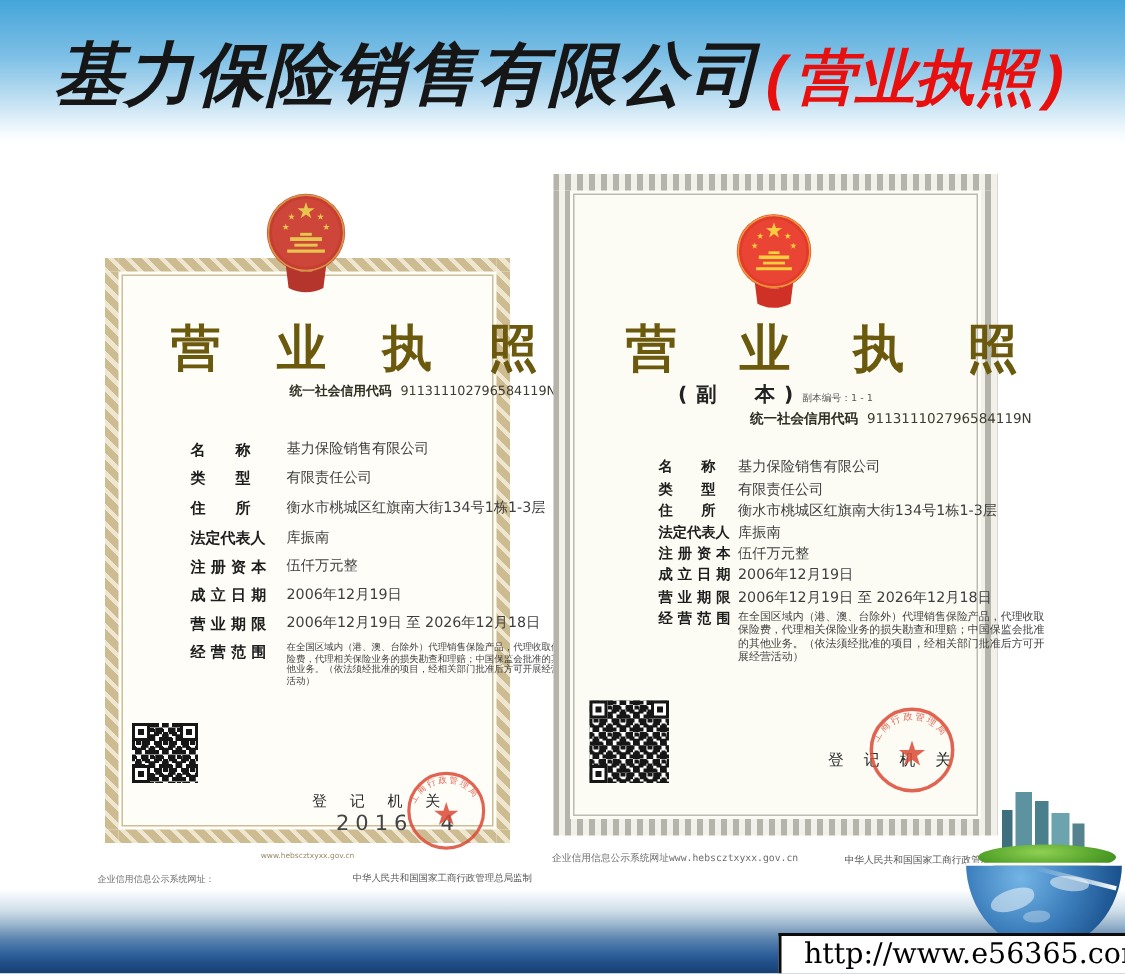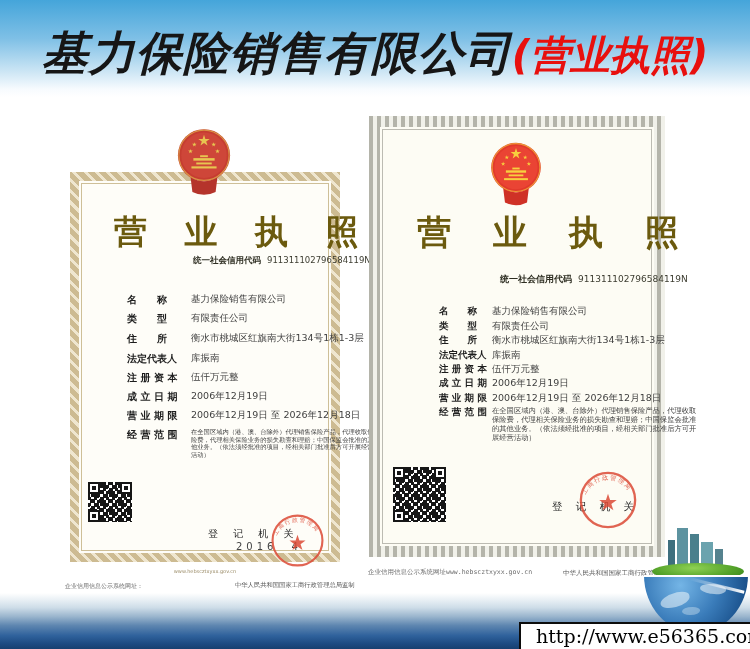--- a/index.html
+++ b/index.html
@@ -2,21 +2,21 @@
 <html><head>
 <meta charset="utf-8">
 <style>
   html,body{margin:0;padding:0;}
   body{width:750px;height:649px;position:relative;overflow:hidden;background:#fff;
        font-family:"DejaVu Sans","Liberation Sans",sans-serif;}
   
   .banner{position:absolute;left:0;top:0;width:750px;height:97px;
           background:linear-gradient(180deg,#45a5da 0%,#7fc0e6 40%,#cfe7f5 75%,#f7fbfe 92%,#ffffff 100%);}
   .banner-title{position:absolute;left:0;top:26px;width:100%;text-align:center;
-                font-weight:bold;font-style:italic;line-height:54px;white-space:nowrap;}
+                font-weight:bold;font-style:italic;line-height:54px;white-space:nowrap;font-family:Liberation Mono, monospace;}
   .t-black{font-size:46px;color:#161616;letter-spacing:1px;}
   .t-red{font-size:40px;color:#e8100e;letter-spacing:0;}
   
   .cert{position:absolute;z-index:3;}
   .cert-left{left:62px;top:100px;width:286px;height:500px;}
   .cert-right{left:367px;top:113px;width:300px;height:475px;}
   .frame{position:absolute;box-sizing:border-box;}
   .frame-l{left:8px;top:72px;width:270px;height:390px;background:#fefdf8;
            border:9px solid #cdbb92;
            border-image:repeating-linear-gradient(45deg,#cdbb92 0 5px,#efe6cf 5px 8px) 9;}
@@ -54,21 +54,21 @@
       background:repeating-conic-gradient(#161616 0% 25%,rgba(0,0,0,0) 0% 50%) 0px 0px/6px 6px,
                  repeating-conic-gradient(#161616 0% 25%,rgba(0,0,0,0) 0% 50%) 2px 3px/9px 9px,#fff;}
   .qr-l{left:26px;top:382px;width:44px;height:40px;}
   .qr-r{left:26px;top:354px;width:53px;height:55px;}
   .fp{position:absolute;width:12px;height:12px;border:2.5px solid #161616;background:#fff;box-sizing:border-box;}
   .fp::after{content:"";display:block;width:4px;height:4px;background:#161616;margin:1.5px auto 0;}
   .fp.tl{left:0;top:0}.fp.tr{right:0;top:0}.fp.bl{left:0;bottom:0}
   .reg{position:absolute;font-weight:normal;color:#2a2a2a;white-space:nowrap;}
   .cert-left .reg{left:146px;top:427px;font-size:10px;letter-spacing:6px;}
   .cert-right .reg{left:185px;top:387px;font-size:10.5px;letter-spacing:5px;}
-  .date-n{position:absolute;left:174px;top:440px;font-size:10px;color:#444;letter-spacing:4px;}
+  .date-n{position:absolute;left:162px;top:440px;font-size:14px;color:#444;letter-spacing:4px;}
   .date-u{position:absolute;left:205px;top:450px;font-size:11px;font-weight:bold;color:#2a2a2a;letter-spacing:9px;}
   .date-line{position:absolute;left:185px;top:419px;font-size:10px;color:#333;letter-spacing:2px;font-weight:bold;}
   .seal{position:absolute;z-index:4;opacity:.85;}
   .seal-l{left:207px;top:412px;width:57px;height:57px;}
   .seal-r{left:210px;top:356px;width:62px;height:62px;}
   .tiny-url{position:absolute;left:8px;top:468px;width:270px;text-align:center;font-size:5px;color:#9b8c68;z-index:5;}
   .foot{position:absolute;color:#6d6d6d;white-space:nowrap;}
   .cert-left .foot-l{left:3px;top:482px;font-size:6px;}
   .cert-left .foot-r{left:173px;top:481px;font-size:6.3px;color:#555;}
   .cert-right .foot-l{left:1px;top:455px;font-size:6.5px;}
@@ -198,20 +198,21 @@
     <use href="#stB" transform="translate(16,26) scale(.25)" fill="#f7cf3e"></use>
     <use href="#stB" transform="translate(44,26) scale(.25)" fill="#f7cf3e"></use>
     <g fill="#f7cf3e">
         <rect x="26" y="30" width="8" height="2"></rect>
         <rect x="19" y="33" width="22" height="2.6"></rect>
         <rect x="22" y="37.5" width="16" height="2"></rect>
         <rect x="17" y="41.5" width="26" height="2.2"></rect>
       </g>
   </svg>
   <div class="lic-title">营 业 执 照</div>
+  <div class="copy-line"><span class="copy-main">(副　本)</span><span class="copy-sub">副本编号：1 - 1</span></div>
   <div class="code-line"><b>统一社会信用代码</b><span>911311102796584119N</span></div>
 
   <div class="row" style="top:192px">
       <span class="lab">名　　称</span>
       <span class="val">基力保险销售有限公司</span>
     </div>
   <div class="row" style="top:207px">
       <span class="lab">类　　型</span>
       <span class="val">有限责任公司</span>
     </div>

